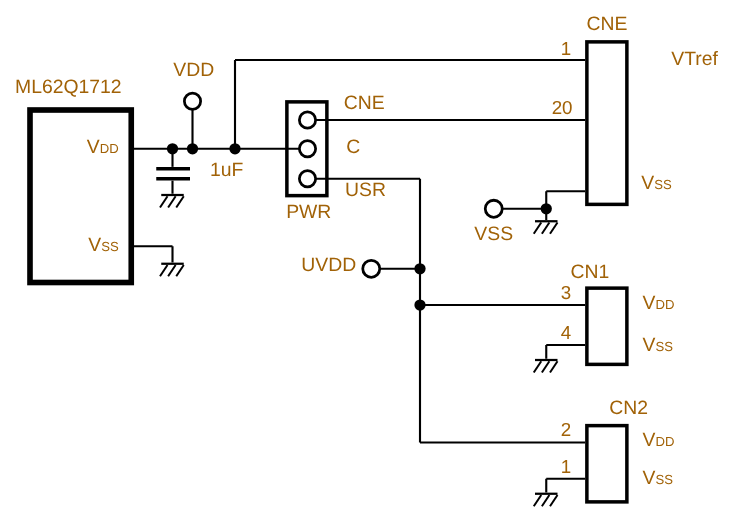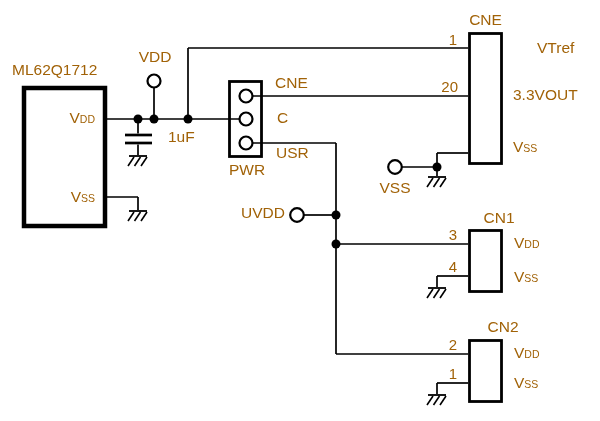--- a/index.html
+++ b/index.html
@@ -112,24 +112,23 @@
   <div class="lbl" style="left:276px;top:143.5px">USR</div>
   <div class="lbl center" style="left:247px;top:160.5px">PWR</div>
 
   <div class="lbl right" style="right:315px;top:203.5px">UVDD</div>
   <div class="lbl center" style="left:395px;top:178.5px">VSS</div>
 
   <div class="lbl center" style="left:485.5px;top:10.5px">CNE</div>
   <div class="lbl pin-num right" style="right:143px;top:30.5px">1</div>
   <div class="lbl pin-num right" style="right:142px;top:77.5px">20</div>
   <div class="lbl" style="left:537px;top:38.5px">VTref</div>
-  <div class="lbl" style="left:513px;top:85.5px">3.3VOUT</div>
   <div class="lbl" style="left:513px;top:137.5px"><span>V</span><span class="sub">SS</span></div>
 
-  <div class="lbl center" style="left:499px;top:208.5px">CN1</div>
+  <div class="lbl center" style="left:472px;top:208.5px">CN1</div>
   <div class="lbl pin-num right" style="right:143px;top:225.5px">3</div>
   <div class="lbl pin-num right" style="right:143px;top:257.5px">4</div>
   <div class="lbl" style="left:514px;top:233.5px"><span>V</span><span class="sub">DD</span></div>
   <div class="lbl" style="left:514px;top:267.5px"><span>V</span><span class="sub">SS</span></div>
 
   <div class="lbl center" style="left:503px;top:317.5px">CN2</div>
   <div class="lbl pin-num right" style="right:143px;top:335.5px">2</div>
   <div class="lbl pin-num right" style="right:143px;top:364.5px">1</div>
   <div class="lbl" style="left:514px;top:343.5px"><span>V</span><span class="sub">DD</span></div>
   <div class="lbl" style="left:514px;top:373.5px"><span>V</span><span class="sub">SS</span></div>

